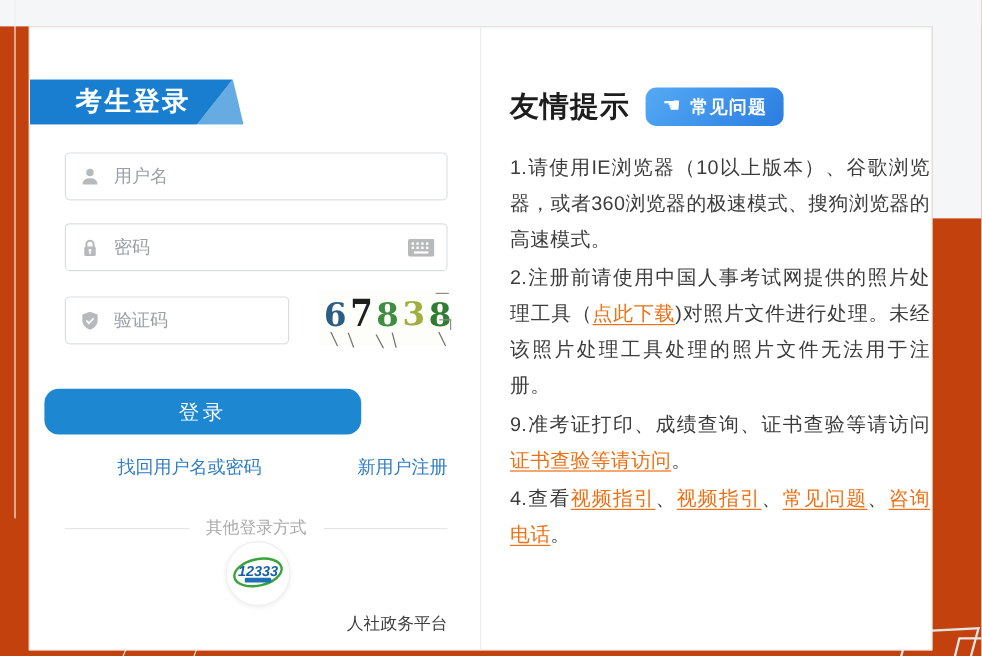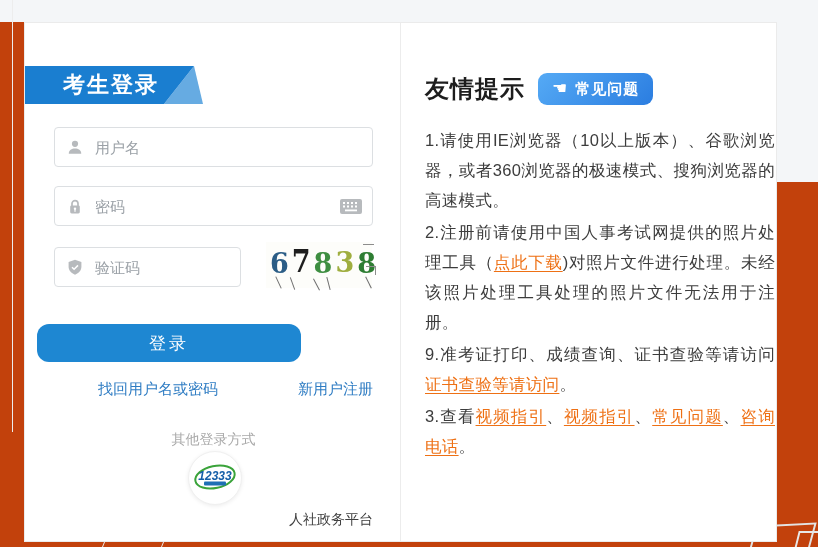--- a/index.html
+++ b/index.html
@@ -76,21 +76,21 @@
     cursor:pointer;font-family:"Liberation Sans","DejaVu Sans",sans-serif;
   }
   .links-row{
     position:absolute;left:29px;top:357px;width:319px;display:flex;
     justify-content:space-between;font-size:15px;
   }
   .links-row a{color:#2e7cc3;text-decoration:none;cursor:pointer;margin-left:44px;}
 
   .other-row{
     position:absolute;left:29px;top:408px;width:319px;display:flex;align-items:center;
-    color:#a9a9a9;font-size:14px;flex-direction:column;
+    color:#a9a9a9;font-size:14px;
   }
   .other-row .line{flex:1;height:1px;background:#e6e6e6;}
   .other-row .lbl{padding:0 14px;white-space:nowrap;}
 
   .provider-logo{
     position:absolute;left:163px;top:428px;width:52px;height:52px;border-radius:50%;
     background:#fff;border:1px solid #f0f0f0;box-shadow:0 1px 4px rgba(0,0,0,.08);
     display:flex;align-items:center;justify-content:center;cursor:pointer;
   }
   .provider-label{
@@ -235,18 +235,18 @@
         <p>
           <span>1.请使用IE浏览器（10以上版本）、谷歌浏览器，或者360浏览器的极速模式、搜狗浏览器的高速模式。</span>
         </p>
         <p>
           <span>2.注册前请使用中国人事考试网提供的照片处理工具（</span><a>点此下载</a><span>)对照片文件进行处理。未经该照片处理工具处理的照片文件无法用于注册。</span>
         </p>
         <p>
           <span>9.准考证打印、成绩查询、证书查验等请访问</span><a>证书查验等请访问</a><span>。</span>
         </p>
         <p>
-          <span>3.查看</span><a>视频指引</a><span>、</span><a>视频指引</a><span>、</span><a>常见问题</a><span>、</span><a>咨询电话</a><span>。</span>
+          <span>4.查看</span><a>视频指引</a><span>、</span><a>视频指引</a><span>、</span><a>常见问题</a><span>、</span><a>咨询电话</a><span>。</span>
         </p>
       </div>
     </div>
   </div>
 </div>
 
 </body></html>

